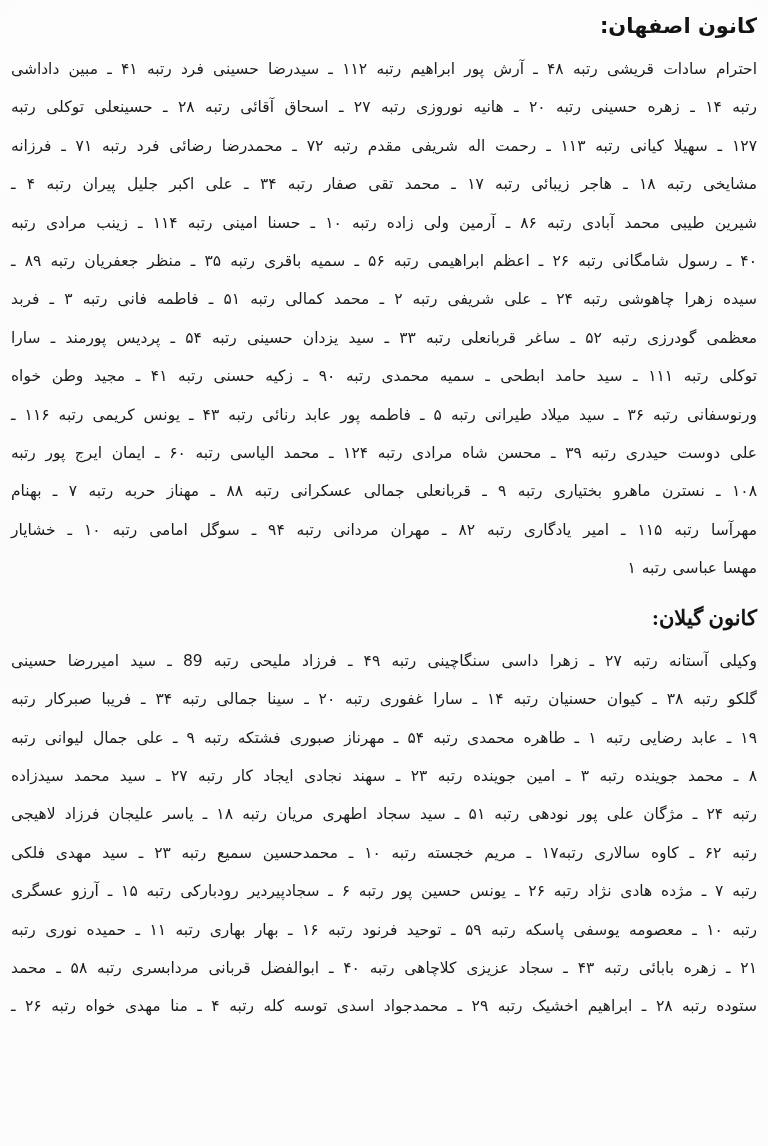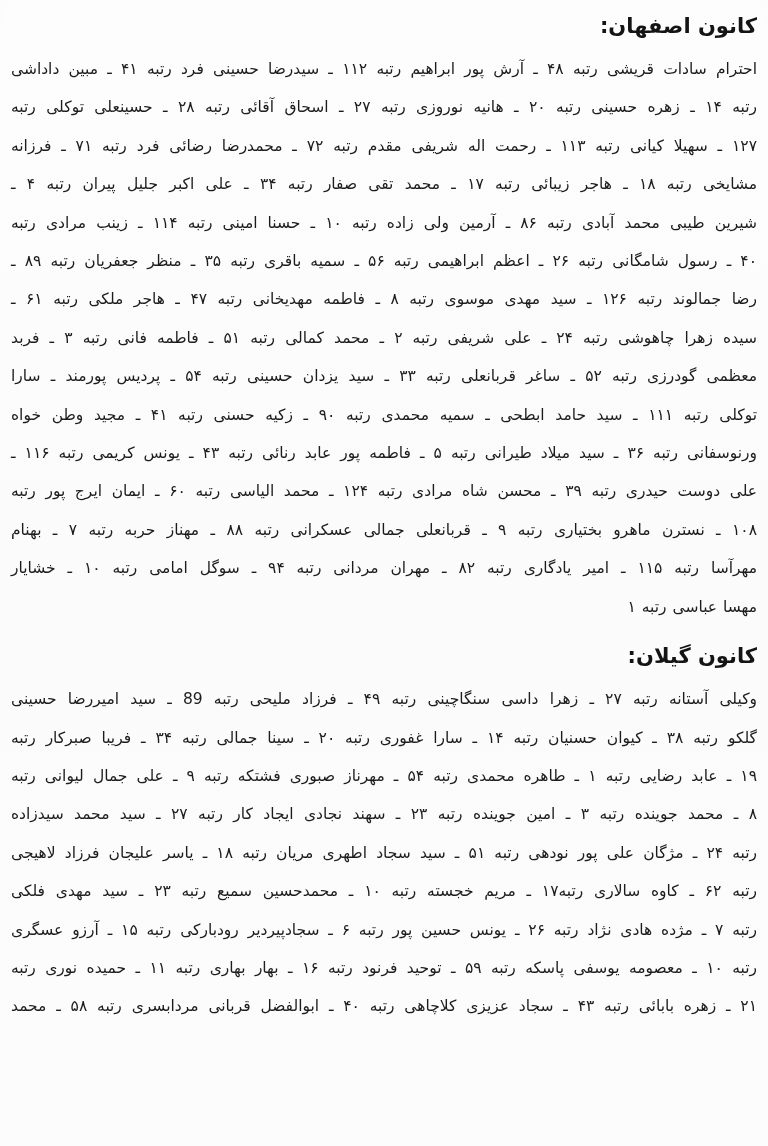--- a/index.html
+++ b/index.html
@@ -26,20 +26,21 @@
   .section-heading {
     font-size: 21px;
     font-weight: 700;
     line-height: 28px;
     margin: 8px 0 10px 0;
     text-align: right;
     color: #141414;
   }
   .section-heading.second {
     margin-top: 16px;
+    font-family: Liberation Serif, serif;
   }
   .roster {
     margin: 0;
   }
   .line {
     font-size: 15.5px;
     line-height: 38.4px;
     text-align: justify;
     text-align-last: justify;
     word-spacing: 1px;
@@ -56,21 +57,20 @@
 
   <section>
     <h1 class="section-heading">کانون اصفهان:</h1>
     <div class="roster">
       <div class="line">احترام سادات قریشی رتبه ۴۸ ـ آرش پور ابراهیم رتبه ۱۱۲ ـ سیدرضا حسینی فرد رتبه ۴۱ ـ مبین داداشی</div>
       <div class="line">رتبه ۱۴ ـ زهره حسینی رتبه ۲۰ ـ هانیه نوروزی رتبه ۲۷ ـ اسحاق آقائی رتبه ۲۸ ـ حسینعلی توکلی رتبه</div>
       <div class="line">۱۲۷ ـ سهیلا کیانی رتبه ۱۱۳ ـ رحمت اله شریفی مقدم رتبه ۷۲ ـ محمدرضا رضائی فرد رتبه ۷۱ ـ فرزانه</div>
       <div class="line">مشایخی رتبه ۱۸ ـ هاجر زیبائی رتبه ۱۷ ـ محمد تقی صفار رتبه ۳۴ ـ علی اکبر جلیل پیران رتبه ۴ ـ</div>
       <div class="line">شیرین طیبی محمد آبادی رتبه ۸۶ ـ آرمین ولی زاده رتبه ۱۰ ـ حسنا امینی رتبه ۱۱۴ ـ زینب مرادی رتبه</div>
       <div class="line">۴۰ ـ رسول شامگانی رتبه ۲۶ ـ اعظم ابراهیمی رتبه ۵۶ ـ سمیه باقری رتبه ۳۵ ـ منظر جعفریان رتبه ۸۹ ـ</div>
-      <div class="line">رضا جمالوند رتبه ۱۲۶ ـ سید مهدی موسوی رتبه ۸ ـ فاطمه مهدیخانی رتبه ۴۷ ـ هاجر ملکی رتبه ۶۱ ـ</div>
       <div class="line">سیده زهرا چاهوشی رتبه ۲۴ ـ علی شریفی رتبه ۲ ـ محمد کمالی رتبه ۵۱ ـ فاطمه فانی رتبه ۳ ـ فربد</div>
       <div class="line">معظمی گودرزی رتبه ۵۲ ـ ساغر قربانعلی رتبه ۳۳ ـ سید یزدان حسینی رتبه ۵۴ ـ پردیس پورمند ـ سارا</div>
       <div class="line">توکلی رتبه ۱۱۱ ـ سید حامد ابطحی ـ سمیه محمدی رتبه ۹۰ ـ زکیه حسنی رتبه ۴۱ ـ مجید وطن خواه</div>
       <div class="line">ورنوسفانی رتبه ۳۶ ـ سید میلاد طیرانی رتبه ۵ ـ فاطمه پور عابد رنائی رتبه ۴۳ ـ یونس کریمی رتبه ۱۱۶ ـ</div>
       <div class="line">علی دوست حیدری رتبه ۳۹ ـ محسن شاه مرادی رتبه ۱۲۴ ـ محمد الیاسی رتبه ۶۰ ـ ایمان ایرج پور رتبه</div>
       <div class="line">۱۰۸ ـ نسترن ماهرو بختیاری رتبه ۹ ـ قربانعلی جمالی عسکرانی رتبه ۸۸ ـ مهناز حربه رتبه ۷ ـ بهنام</div>
       <div class="line">مهرآسا رتبه ۱۱۵ ـ امیر یادگاری رتبه ۸۲ ـ مهران مردانی رتبه ۹۴ ـ سوگل امامی رتبه ۱۰ ـ خشایار</div>
       <div class="line para-end">مهسا عباسی رتبه ۱</div>
     </div>
   </section>
@@ -80,16 +80,17 @@
     <div class="roster">
       <div class="line">وکیلی آستانه رتبه ۲۷ ـ زهرا داسی سنگاچینی رتبه ۴۹ ـ فرزاد ملیحی رتبه 89 ـ سید امیررضا حسینی</div>
       <div class="line">گلکو رتبه ۳۸ ـ کیوان حسنیان رتبه ۱۴ ـ سارا غفوری رتبه ۲۰ ـ سینا جمالی رتبه ۳۴ ـ فریبا صبرکار رتبه</div>
       <div class="line">۱۹ ـ عابد رضایی رتبه ۱ ـ طاهره محمدی رتبه ۵۴ ـ مهرناز صبوری فشتکه رتبه ۹ ـ علی جمال لیوانی رتبه</div>
       <div class="line">۸ ـ محمد جوینده رتبه ۳ ـ امین جوینده رتبه ۲۳ ـ سهند نجادی ایجاد کار رتبه ۲۷ ـ سید محمد سیدزاده</div>
       <div class="line">رتبه ۲۴ ـ مژگان علی پور نودهی رتبه ۵۱ ـ سید سجاد اطهری مریان رتبه ۱۸ ـ یاسر علیجان فرزاد لاهیجی</div>
       <div class="line">رتبه ۶۲ ـ کاوه سالاری رتبه۱۷ ـ مریم خجسته رتبه ۱۰ ـ محمدحسین سمیع رتبه ۲۳ ـ سید مهدی فلکی</div>
       <div class="line">رتبه ۷ ـ مژده هادی نژاد رتبه ۲۶ ـ یونس حسین پور رتبه ۶ ـ سجادپیردیر رودبارکی رتبه ۱۵ ـ آرزو عسگری</div>
       <div class="line">رتبه ۱۰ ـ معصومه یوسفی پاسکه رتبه ۵۹ ـ توحید فرنود رتبه ۱۶ ـ بهار بهاری رتبه ۱۱ ـ حمیده نوری رتبه</div>
       <div class="line">۲۱ ـ زهره بابائی رتبه ۴۳ ـ سجاد عزیزی کلاچاهی رتبه ۴۰ ـ ابوالفضل قربانی مردابسری رتبه ۵۸ ـ محمد</div>
+      <div class="line">ستوده رتبه ۲۸ ـ ابراهیم اخشیک رتبه ۲۹ ـ محمدجواد اسدی توسه کله رتبه ۴ ـ منا مهدی خواه رتبه ۲۶ ـ</div>
     </div>
   </section>
 
 </div>
 
 </body></html>

